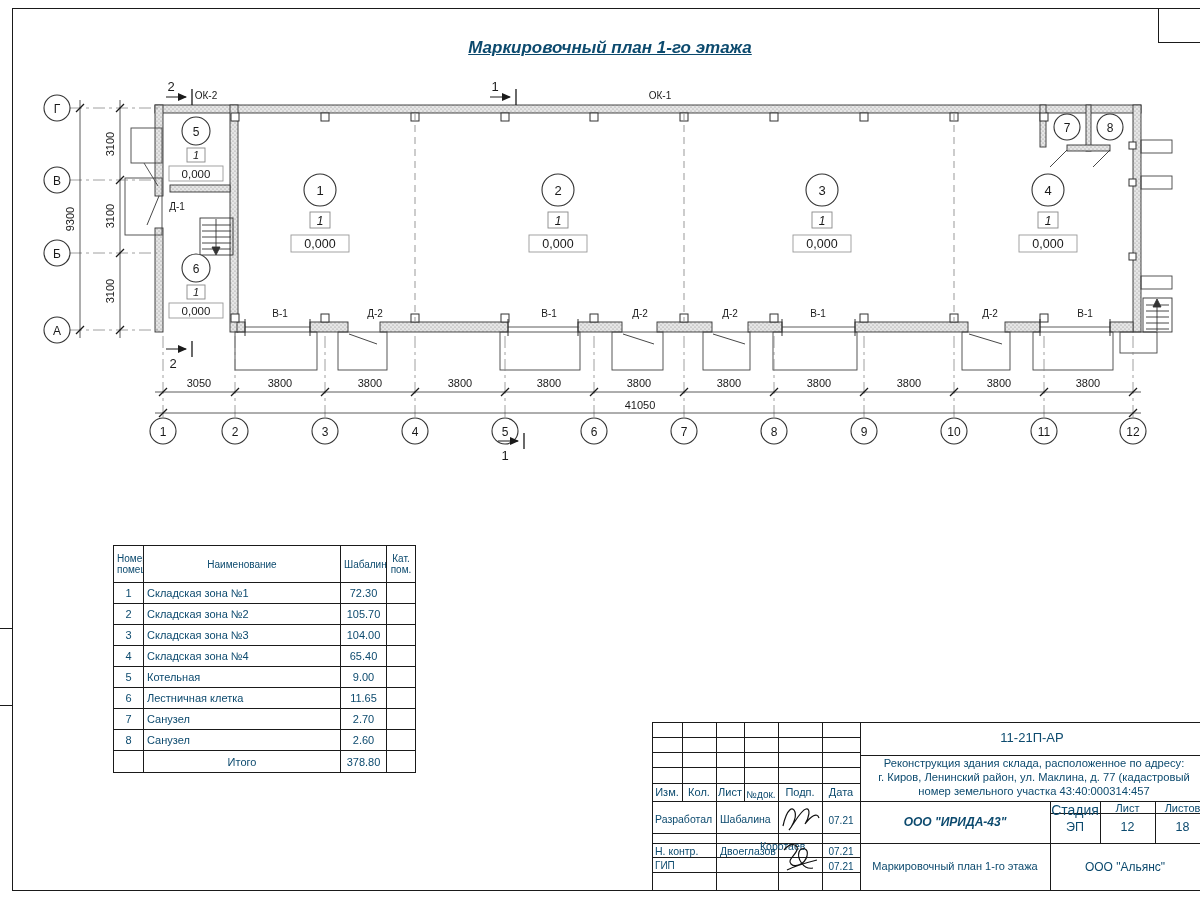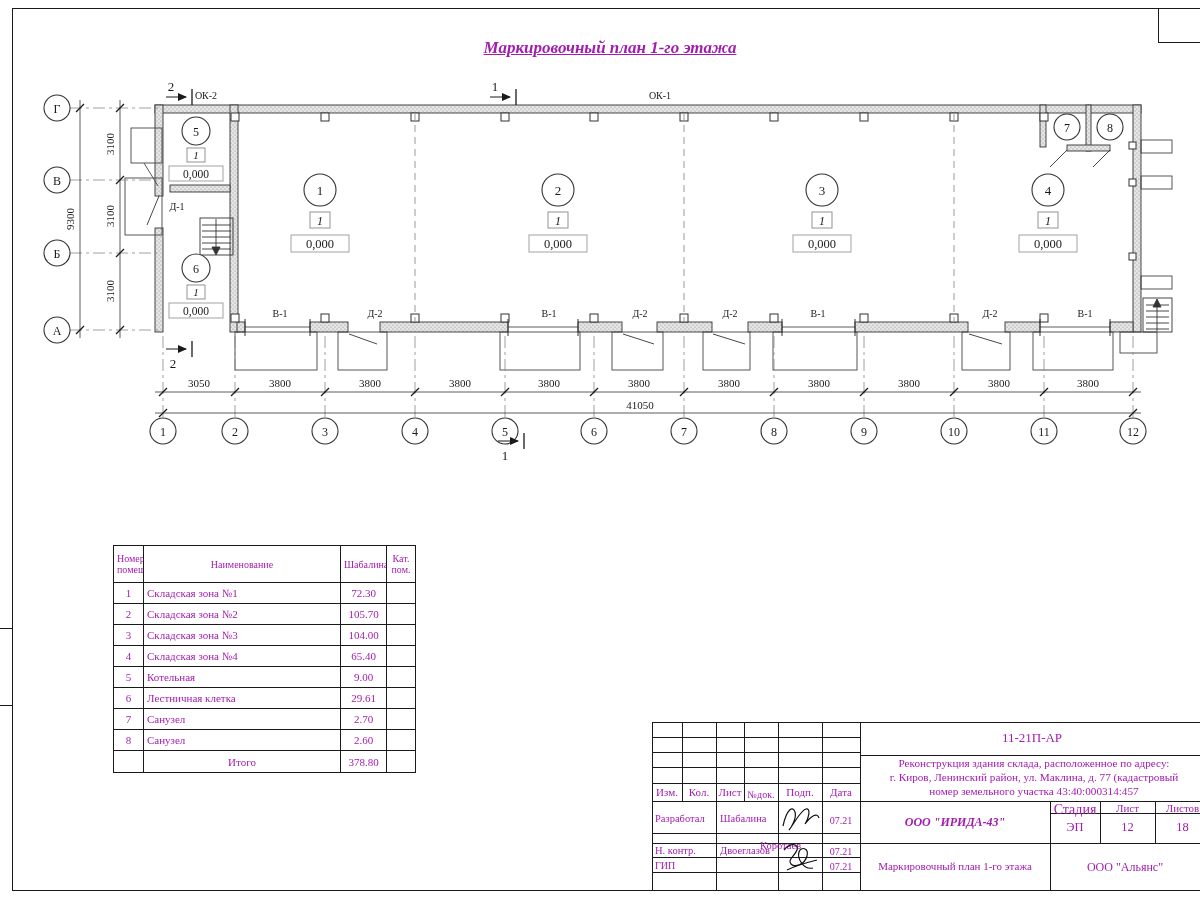--- a/index.html
+++ b/index.html
@@ -1,17 +1,17 @@
 <!DOCTYPE html>
 <html><head>
 <meta charset="utf-8">
 <style>
   html,body{margin:0;padding:0;background:#fff;}
   #sheet{position:relative;width:1200px;height:900px;background:#fff;overflow:hidden;
-         font-family:Liberation Serif, serif;color:#a21caf;}
+         font-family:Liberation Sans, sans-serif;color:#0c4a6e;}
   .abs{position:absolute;}
   .hl{position:absolute;border-top:1px solid #1a1a1a;}
   .vl{position:absolute;border-left:1px solid #1a1a1a;}
   .hl2{position:absolute;border-top:1.6px solid #1a1a1a;}
   .vl2{position:absolute;border-left:1.6px solid #1a1a1a;}
   .txt{position:absolute;white-space:nowrap;}
   .ctr{text-align:center;}
   .title-it{font-style:italic;text-decoration:underline;font-weight:bold;}
   table.sched{border-collapse:collapse;table-layout:fixed;font-size:11px;}
   table.sched td,table.sched th{border:1px solid #1a1a1a;padding:0 3px;font-weight:normal;
@@ -406,21 +406,21 @@
         </tr>
     <tr style="height:21px">
           <td class="c">5</td>
           <td>Котельная</td>
           <td class="c">9.00</td>
           <td></td>
         </tr>
     <tr style="height:21px">
           <td class="c">6</td>
           <td>Лестничная клетка</td>
-          <td class="c">29.61</td>
+          <td class="c">11.65</td>
           <td></td>
         </tr>
     <tr style="height:21px">
           <td class="c">7</td>
           <td>Санузел</td>
           <td class="c">2.70</td>
           <td></td>
         </tr>
     <tr style="height:21px">
           <td class="c">8</td>

